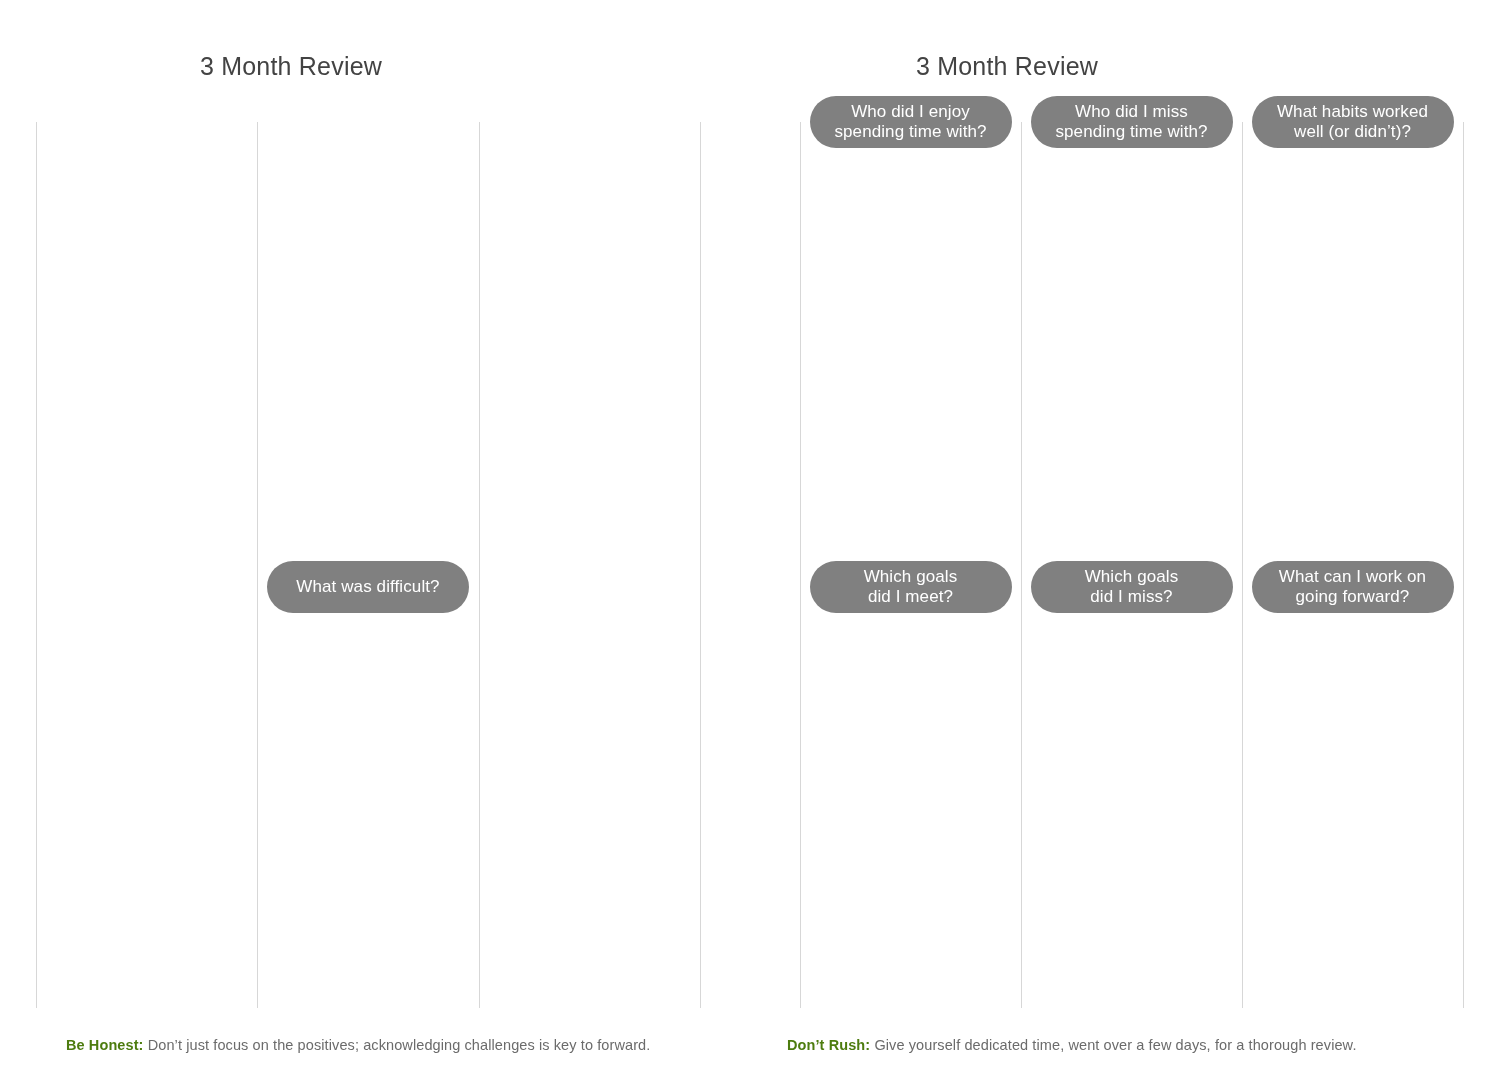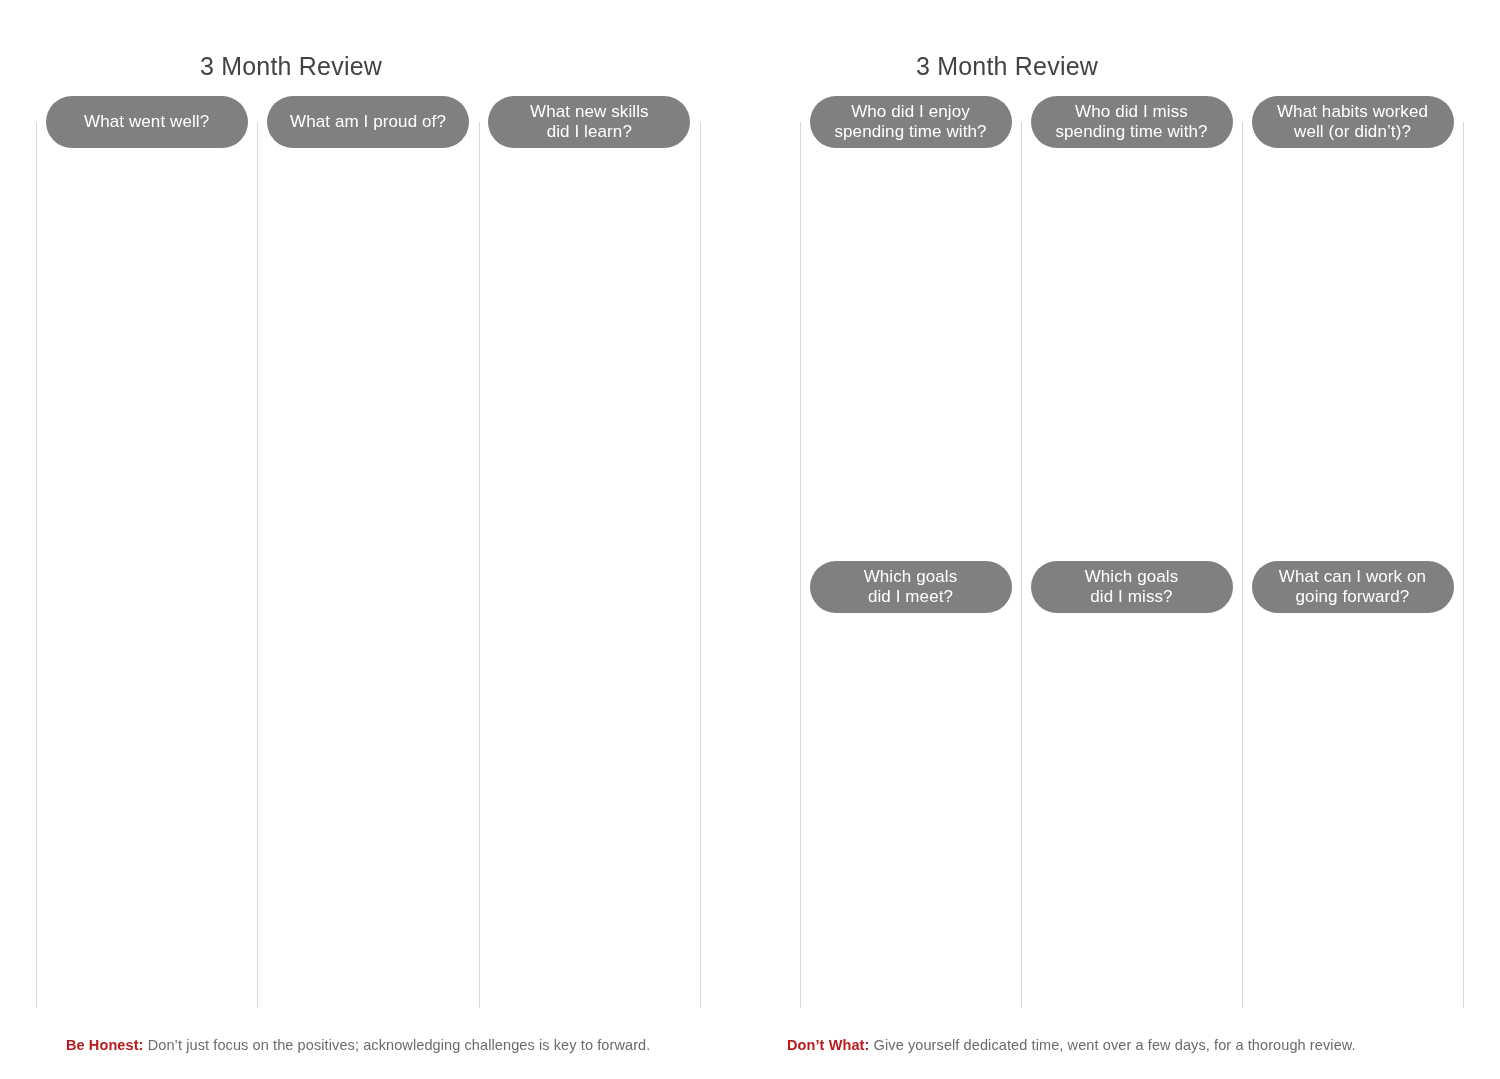--- a/index.html
+++ b/index.html
@@ -111,58 +111,46 @@
     bottom: 26px;
     font-size: 14.5px;
     color: #6b6b6b;
     white-space: nowrap;
     letter-spacing: 0.1px;
   }
   .page-left  .footer-note { left: 66px; }
   .page-right .footer-note { left: 827px; }
   .page-right .footer-note.fr { left: 37px; }
   .footer-note b {
-    color: #b91c1c;
+    color: #4d7c0f;
     font-weight: 700;
   }
 </style>
 </head>
 <body>
 
 <div class="spread">
 
   <div class="page page-left">
 
     <div class="page-title">3 Month Review</div>
 
     <div class="columns">
       <div class="col"></div>
       <div class="col"></div>
       <div class="col"></div>
     </div>
 
-    <div class="pill-row pill-row-top">
-      <div class="pill-cell">
-        <div class="pill">
-          <span>What went well?</span>
-        </div>
-      </div>
-      <div class="pill-cell">
-        <div class="pill">
-          <span>What am I proud of?</span>
-        </div>
-      </div>
-      <div class="pill-cell">
-        <div class="pill">
-          <span>What new skills<br>did I learn?</span>
-        </div>
-      </div>
-    </div>
 
     <div class="pill-row pill-row-middle">
+      <div class="pill-cell">
+        <div class="pill">
+          <span>What was difficult?</span>
+        </div>
+      </div>
     </div>
 
     <div class="footer-note">
       <b>Be Honest:</b>
       <span>Don’t just focus on the positives; acknowledging challenges is key to forward.</span>
     </div>
 
   </div>
 
   <div class="page page-right">
@@ -205,19 +193,19 @@
         </div>
       </div>
       <div class="pill-cell">
         <div class="pill">
           <span>What can I work on<br>going forward?</span>
         </div>
       </div>
     </div>
 
     <div class="footer-note fr">
-      <b>Don’t What:</b>
+      <b>Don’t Rush:</b>
       <span>Give yourself dedicated time, went over a few days, for a thorough review.</span>
     </div>
 
   </div>
 
 </div>
 
 </body></html>

